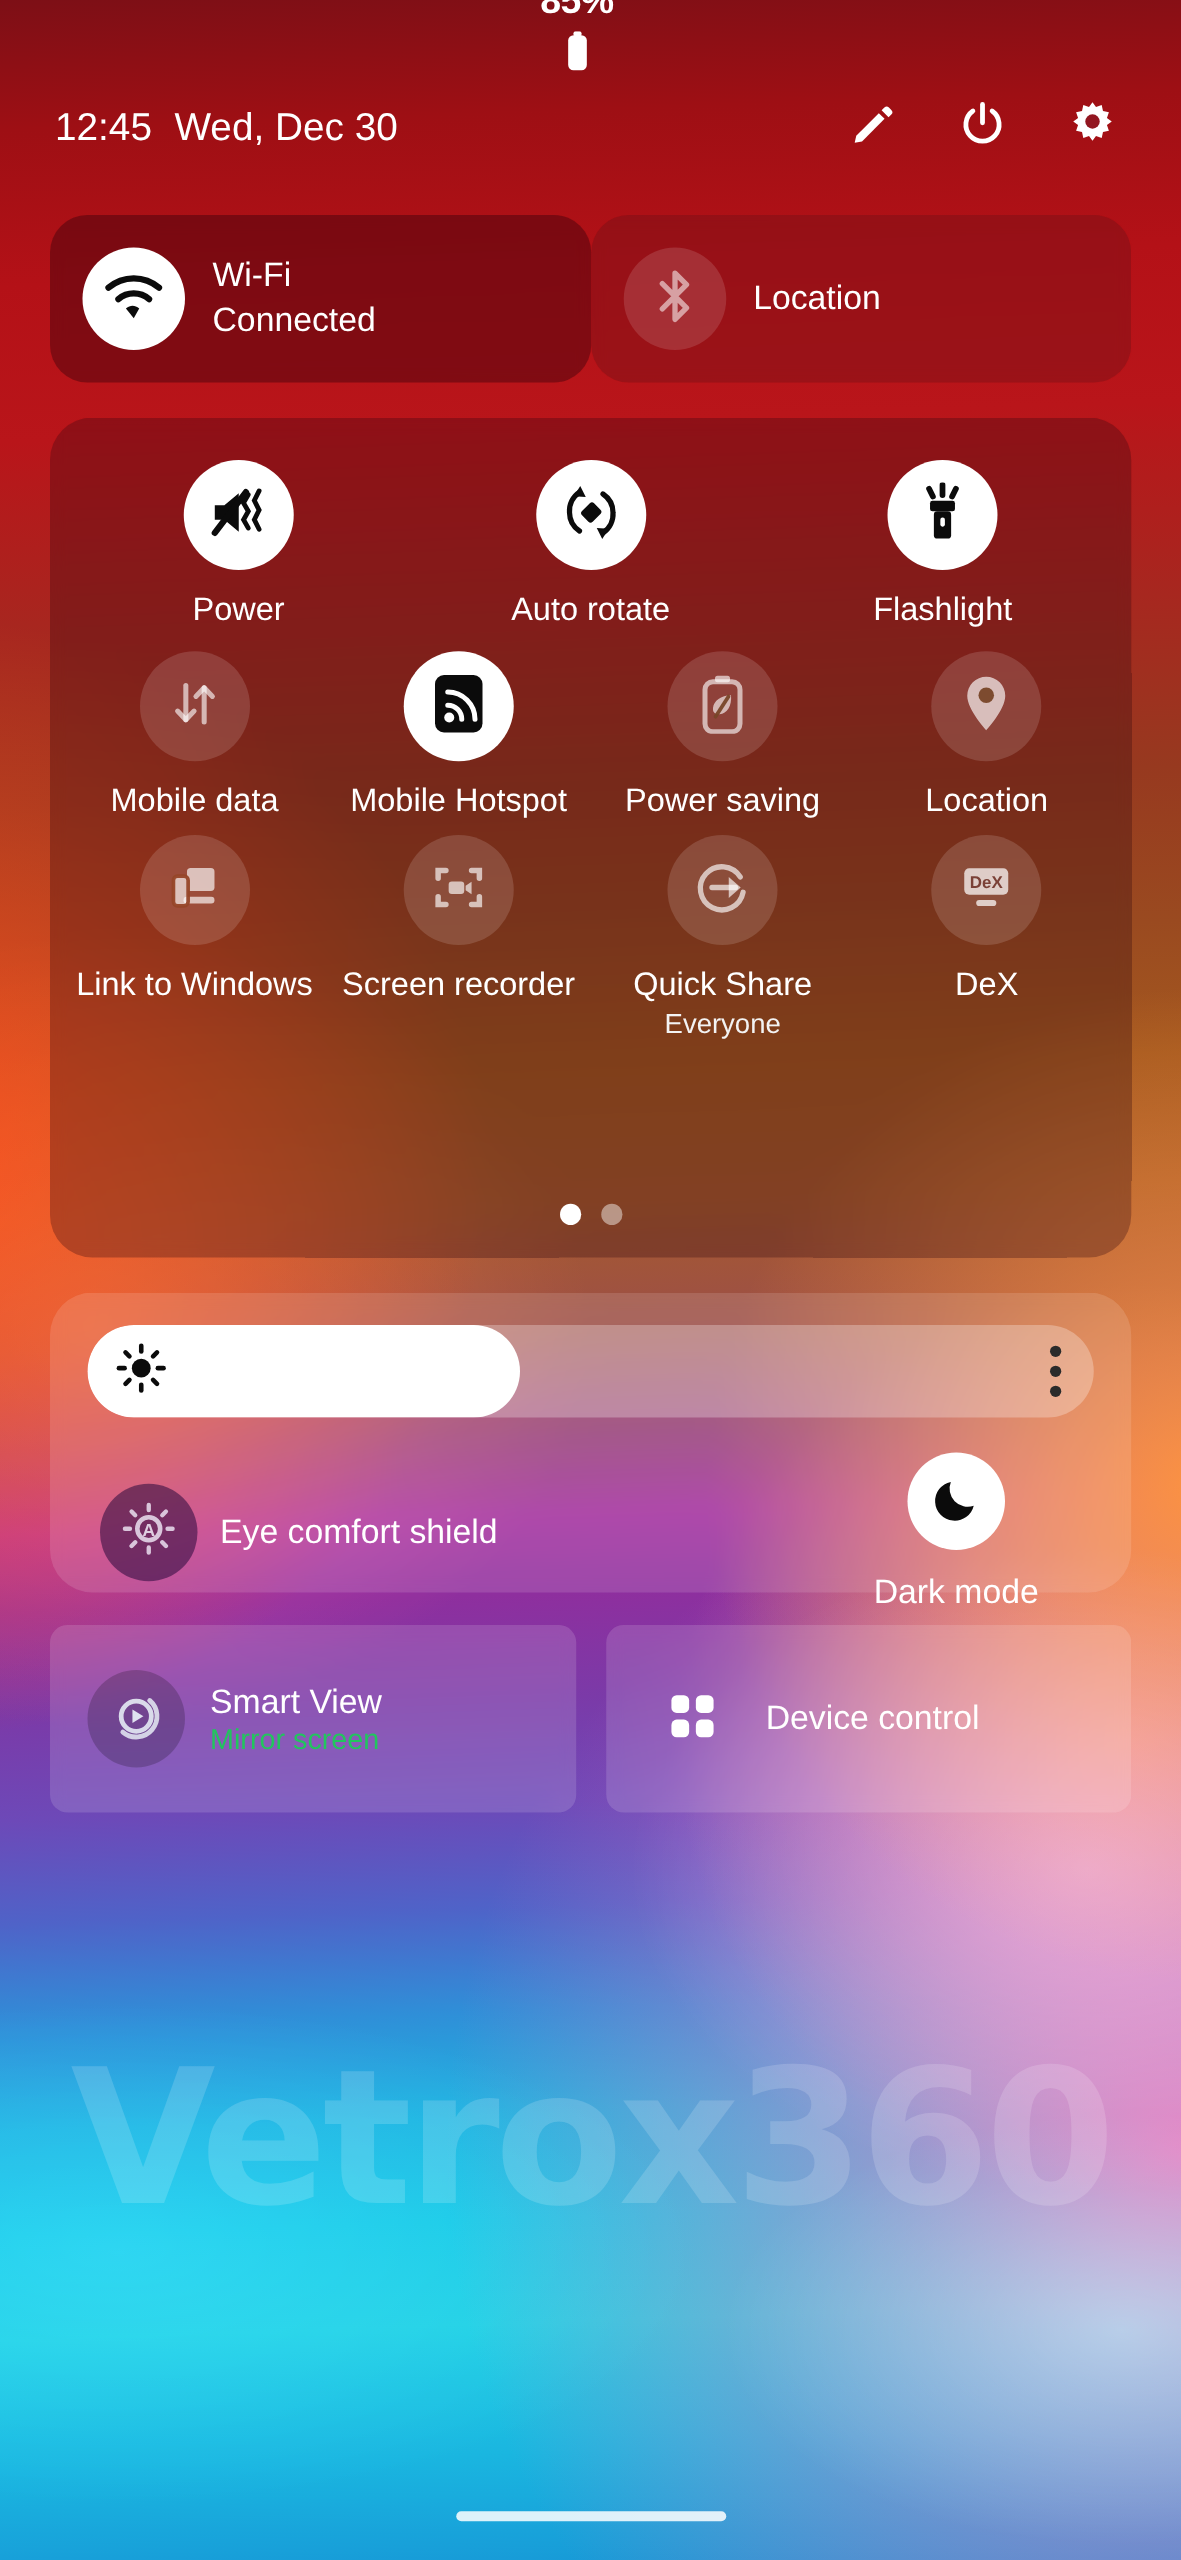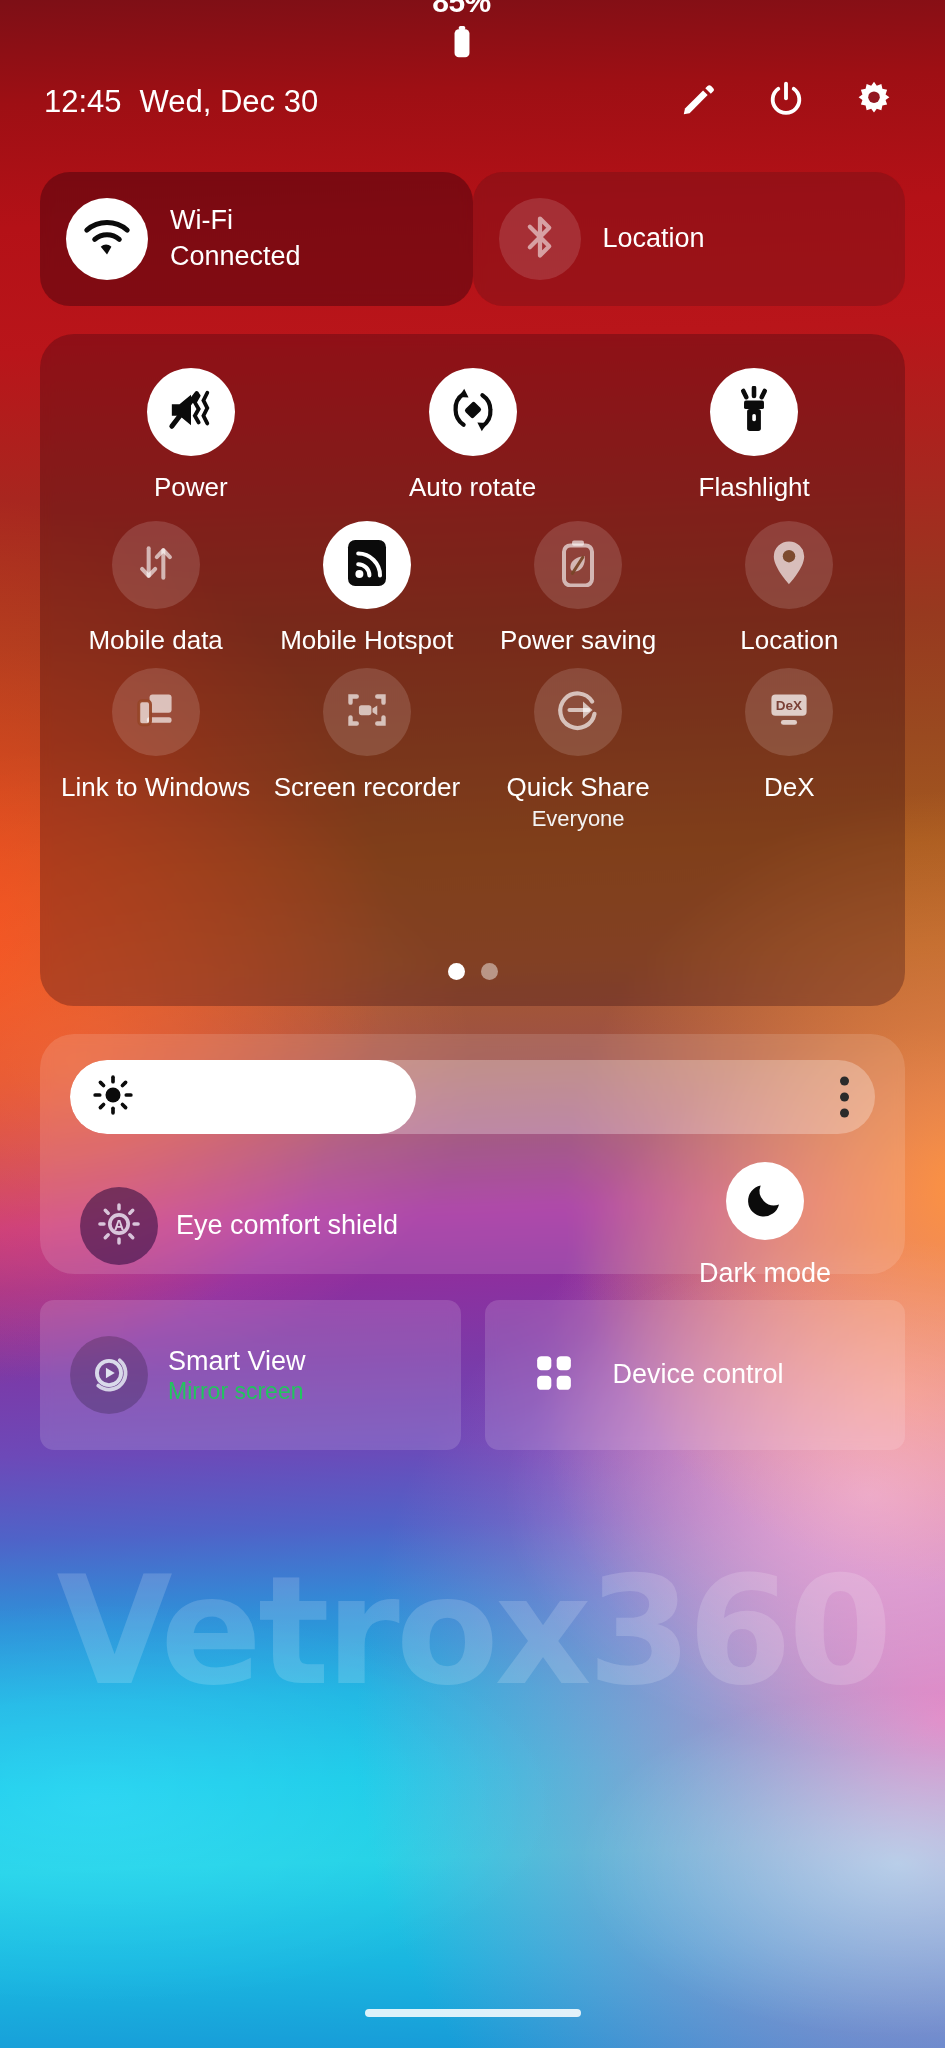--- a/index.html
+++ b/index.html
@@ -50,21 +50,21 @@
       radial-gradient(ellipse 55% 18% at 92% 73%, rgba(255,160,220,0.5), rgba(255,160,220,0) 70%),
       radial-gradient(ellipse 70% 14% at 10% 88%, rgba(40,110,235,0.55), rgba(40,110,235,0) 70%),
       radial-gradient(ellipse 48% 12% at 95% 91%, rgba(60,225,240,0.6), rgba(60,225,240,0) 70%);
     mix-blend-mode: screen;
   }
 
   
   #watermark {
     position: absolute;
     left: 0; right: 0;
-    top: 1556px;
+    top: 1636px;
     text-align: center;
     font-family: "DejaVu Sans", sans-serif;
     font-weight: bold;
     font-size: 150px;
     letter-spacing: -4px;
     color: rgba(255,255,255,0.16);
     pointer-events: none;
     line-height: 1;
     white-space: nowrap;
   }

